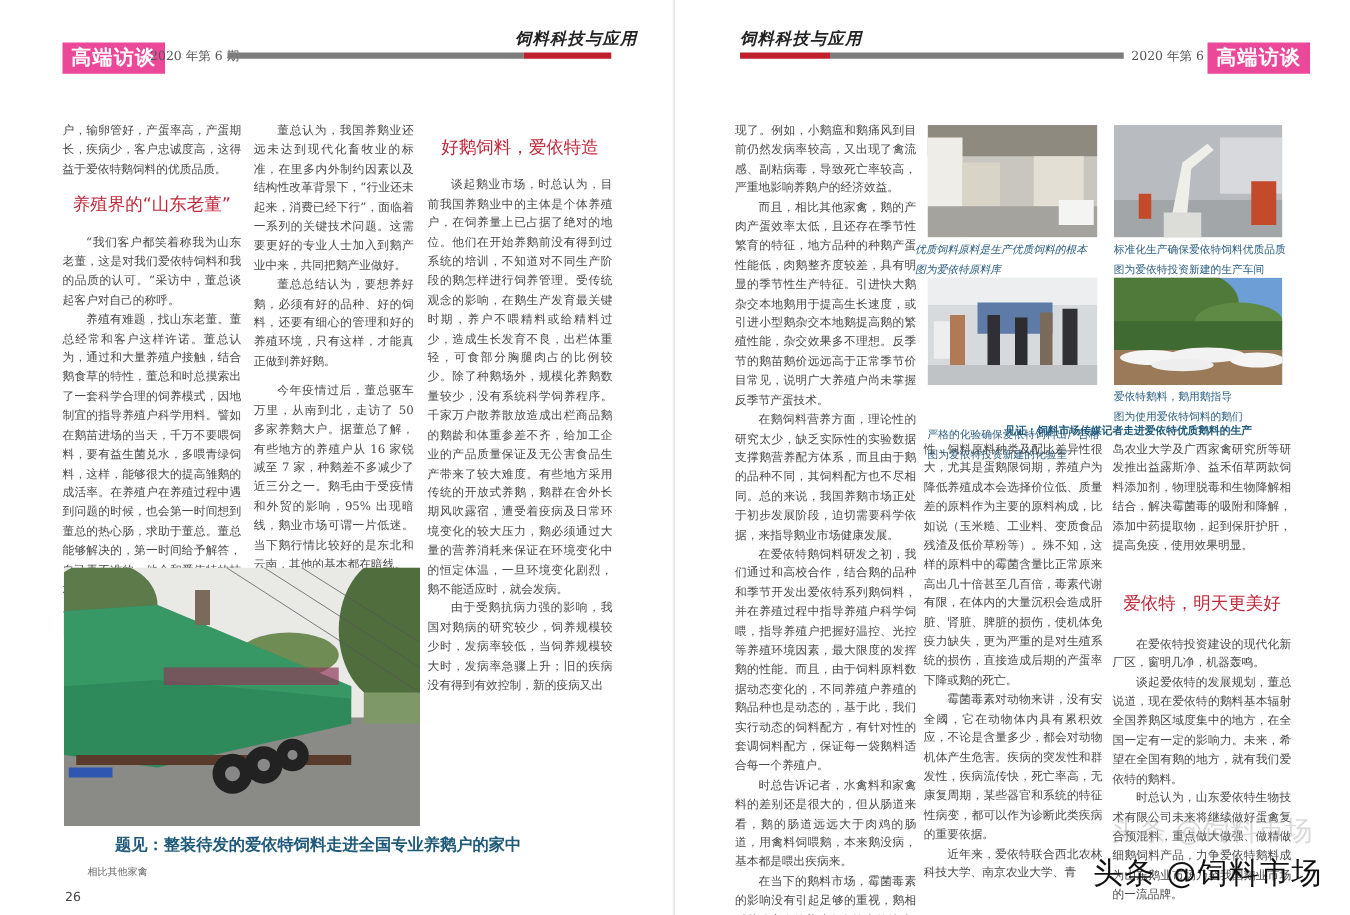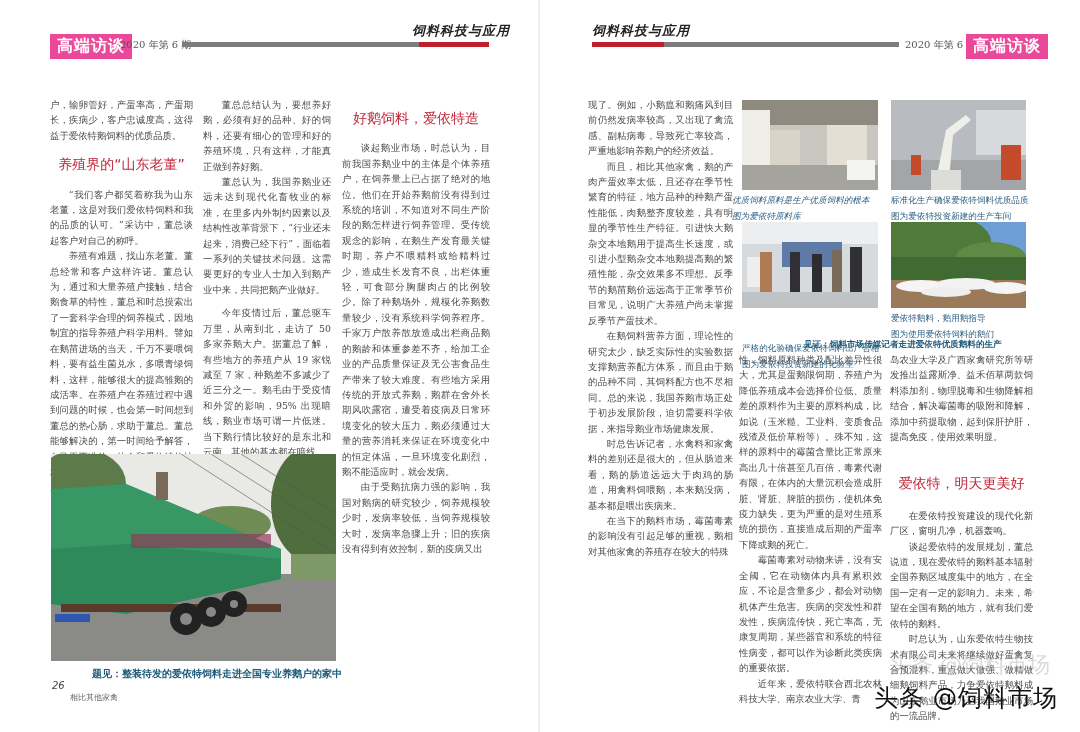--- a/index.html
+++ b/index.html
@@ -15,21 +15,21 @@
   .bar-gray { position: absolute; height: 5px; background: #7d7d7d; }
   .bar-red { position: absolute; height: 5px; background: #c0202c; }
   .mag-title { position: absolute; font-family: "DejaVu Serif", serif; font-style: italic; font-weight: bold; font-size: 13px; color: #222; letter-spacing: 1px; }
 
   .col { position: absolute; font-size: 9.4px; line-height: 15.4px; color: #4a4a4a; text-align: justify; }
   .col p { text-indent: 2em; }
   .col p.noindent { text-indent: 0; }
   .subhead { color: #c0283a; font-family: "DejaVu Sans", sans-serif; font-size: 14px; text-align: center; text-indent: 0 !important; margin: 14px 0 14px; }
 
   .photo { position: absolute; overflow: hidden; }
-  .caption { position: absolute; font-size: 10px; color: #1f5a7a; font-weight: bold; }
+  .caption { position: absolute; font-size: 13px; color: #1f5a7a; font-weight: bold; }
   .caption-small { position: absolute; font-size: 8.6px; line-height: 16px; color: #2a5d80; font-family: "DejaVu Sans", sans-serif; }
   .page-num { position: absolute; font-family: "DejaVu Sans", sans-serif; font-size: 10px; color: #444; }
   .page-foot { position: absolute; font-size: 8px; color: #666; }
 
   .watermark { position: absolute; right: 22px; bottom: 18px; font-family: "DejaVu Sans", sans-serif; font-size: 24px; color: #111; letter-spacing: 1px; }
   .watermark-faint { position: absolute; right: 30px; bottom: 52px; font-family: "DejaVu Sans", sans-serif; font-size: 22px; color: rgba(150,150,150,0.35); }
 </style>
 </head>
 <body>
 
@@ -41,23 +41,23 @@
   <div class="mag-title" style="left:412px; top:22px;">饲料科技与应用</div>
 
   <div class="col" style="left:50px; top:97px; width:143px;">
     <p class="noindent">户，输卵管好，产蛋率高，产蛋期长，疾病少，客户忠诚度高，这得益于爱依特鹅饲料的优质品质。</p>
     <p class="subhead">养殖界的“山东老董”</p>
     <p>“我们客户都笑着称我为山东老董，这是对我们爱依特饲料和我的品质的认可。”采访中，董总谈起客户对自己的称呼。</p>
     <p>养殖有难题，找山东老董。董总经常和客户这样许诺。董总认为，通过和大量养殖户接触，结合鹅食草的特性，董总和时总摸索出了一套科学合理的饲养模式，因地制宜的指导养殖户科学用料。譬如在鹅苗进场的当天，千万不要喂饲料，要有益生菌兑水，多喂青绿饲料，这样，能够很大的提高雏鹅的成活率。在养殖户在养殖过程中遇到问题的时候，也会第一时间想到董总的热心肠，求助于董总。董总能够解决的，第一时间给予解答，自己弄不准的，他会和爱依特的技术团队沟通交流，竭尽全力帮养殖户解决难题。</p>
   </div>
 
   <div class="col" style="left:203px; top:97px; width:128px;">
+    <p>董总认为，我国养鹅业还远未达到现代化畜牧业的标准，在里多内外制约因素以及结构性改革背景下，“行业还未起来，消费已经下行”，面临着一系列的关键技术问题。这需要更好的专业人士加入到鹅产业中来，共同把鹅产业做好。</p>
     <p>董总总结认为，要想养好鹅，必须有好的品种、好的饲料，还要有细心的管理和好的养殖环境，只有这样，才能真正做到养好鹅。</p>
-    <p>董总认为，我国养鹅业还远未达到现代化畜牧业的标准，在里多内外制约因素以及结构性改革背景下，“行业还未起来，消费已经下行”，面临着一系列的关键技术问题。这需要更好的专业人士加入到鹅产业中来，共同把鹅产业做好。</p>
-    <p style="margin-top:8px;">今年疫情过后，董总驱车万里，从南到北，走访了 50 多家养鹅大户。据董总了解，有些地方的养殖户从 19 家锐减至 7 家，种鹅差不多减少了近三分之一。鹅毛由于受疫情和外贸的影响，95% 出现暗线，鹅业市场可谓一片低迷。当下鹅行情比较好的是东北和云南，其他的基本都在暗线。</p>
+    <p style="margin-top:8px;">今年疫情过后，董总驱车万里，从南到北，走访了 50 多家养鹅大户。据董总了解，有些地方的养殖户从 16 家锐减至 7 家，种鹅差不多减少了近三分之一。鹅毛由于受疫情和外贸的影响，95% 出现暗线，鹅业市场可谓一片低迷。当下鹅行情比较好的是东北和云南，其他的基本都在暗线。</p>
     <p>对于今年的养鹅现状，董总认为，虽然现在养鹅市场低迷，但长远来看，整个鹅业市场并未饱和。随着人们对鹅肉和鹅蛋价值的认识，未来鹅业市场值得期待。</p>
   </div>
 
   <div class="col" style="left:342px; top:97px; width:148px;">
     <p class="subhead">好鹅饲料，爱依特造</p>
     <p>谈起鹅业市场，时总认为，目前我国养鹅业中的主体是个体养殖户，在饲养量上已占据了绝对的地位。他们在开始养鹅前没有得到过系统的培训，不知道对不同生产阶段的鹅怎样进行饲养管理。受传统观念的影响，在鹅生产发育最关键时期，养户不喂精料或给精料过少，造成生长发育不良，出栏体重轻，可食部分胸腿肉占的比例较少。除了种鹅场外，规模化养鹅数量较少，没有系统科学饲养程序。千家万户散养散放造成出栏商品鹅的鹅龄和体重参差不齐，给加工企业的产品质量保证及无公害食品生产带来了较大难度。有些地方采用传统的开放式养鹅，鹅群在舍外长期风吹露宿，遭受着疫病及日常环境变化的较大压力，鹅必须通过大量的营养消耗来保证在环境变化中的恒定体温，一旦环境变化剧烈，鹅不能适应时，就会发病。</p>
     <p>由于受鹅抗病力强的影响，我国对鹅病的研究较少，饲养规模较少时，发病率较低，当饲养规模较大时，发病率急骤上升；旧的疾病没有得到有效控制，新的疫病又出</p>
   </div>
 
   <div class="photo" style="left:51px; top:454px; width:285px; height:207px;">
@@ -81,37 +81,38 @@
       <circle cx="183" cy="150" r="13" fill="#222"></circle>
       <circle cx="135" cy="165" r="6" fill="#888"></circle>
       <circle cx="160" cy="158" r="5" fill="#888"></circle>
       <circle cx="183" cy="150" r="4" fill="#888"></circle>
       <rect x="105" y="18" width="12" height="28" fill="#7a6a5a"></rect>
       <rect x="4" y="160" width="35" height="8" fill="#2f56b0"></rect>
     </svg>
   </div>
   <div class="caption" style="left:92px; top:667px;">题见：整装待发的爱依特饲料走进全国专业养鹅户的家中</div>
 
-  <div class="page-num" style="left:52px; top:680px;font-style:italic;">26</div>
+  <div class="page-num" style="left:52px; top:713px;">26</div>
   <div class="page-foot" style="left:70px; top:692px;">相比其他家禽</div>
 </div>
 
 <div class="spine"></div>
 
 <div class="page page-right">
   <div class="mag-title" style="left:52px; top:22px;">饲料科技与应用</div>
   <div class="bar-red" style="left:52px; top:42px; width:72px;"></div>
   <div class="bar-gray" style="left:124px; top:42px; width:235px;"></div>
   <div class="issue" style="left:365px; top:38px;">2020 年第 6 期</div>
   <div class="badge" style="left:426px; top:34px;">高端访谈</div>
 
   <div class="col" style="left:48px; top:97px; width:145px;">
     <p class="noindent">现了。例如，小鹅瘟和鹅痛风到目前仍然发病率较高，又出现了禽流感、副粘病毒，导致死亡率较高，严重地影响养鹅户的经济效益。</p>
     <p>而且，相比其他家禽，鹅的产肉产蛋效率太低，且还存在季节性繁育的特征，地方品种的种鹅产蛋性能低，肉鹅整齐度较差，具有明显的季节性生产特征。引进快大鹅杂交本地鹅用于提高生长速度，或引进小型鹅杂交本地鹅提高鹅的繁殖性能，杂交效果多不理想。反季节的鹅苗鹅价远远高于正常季节价目常见，说明广大养殖户尚未掌握反季节产蛋技术。</p>
     <p>在鹅饲料营养方面，理论性的研究太少，缺乏实际性的实验数据支撑鹅营养配方体系，而且由于鹅的品种不同，其饲料配方也不尽相同。总的来说，我国养鹅市场正处于初步发展阶段，迫切需要科学依据，来指导鹅业市场健康发展。</p>
+    <p>在爱依特鹅饲料研发之初，我们通过和高校合作，结合鹅的品种和季节开发出爱依特系列鹅饲料，并在养殖过程中指导养殖户科学饲喂，指导养殖户把握好温控、光控等养殖环境因素，最大限度的发挥鹅的性能。而且，由于饲料原料数据动态变化的，不同养殖户养殖的鹅品种也是动态的，基于此，我们实行动态的饲料配方，有针对性的套调饲料配方，保证每一袋鹅料适合每一个养殖户。</p>
     <p>时总告诉记者，水禽料和家禽料的差别还是很大的，但从肠道来看，鹅的肠道远远大于肉鸡的肠道，用禽料饲喂鹅，本来鹅没病，基本都是喂出疾病来。</p>
     <p>在当下的鹅料市场，霉菌毒素的影响没有引起足够的重视，鹅相对其他家禽的养殖存在较大的特殊</p>
   </div>
 
   <div class="photo" style="left:202px; top:100px; width:136px; height:90px;">
     <svg width="136" height="90" viewBox="0 0 136 90">
       <rect width="136" height="90" fill="#c9c6c0"></rect>
       <rect y="0" width="136" height="25" fill="#8f8a80"></rect>
       <rect x="0" y="10" width="28" height="80" fill="#eeede8"></rect>
       <rect x="28" y="30" width="30" height="35" fill="#d8d4c8"></rect>

